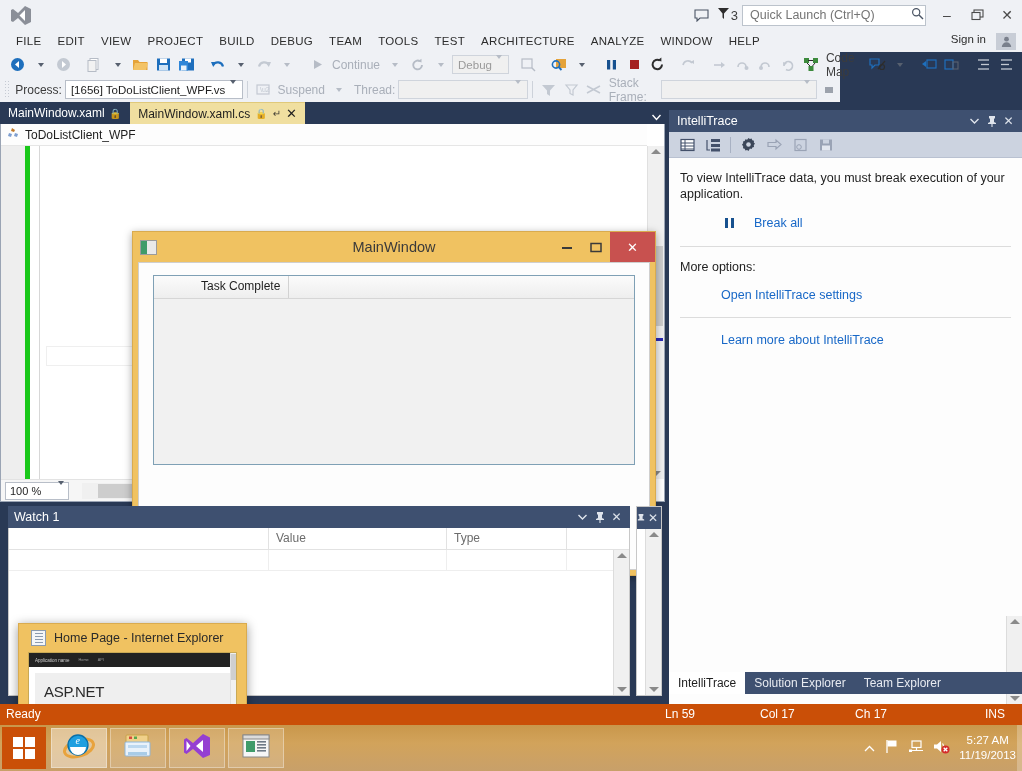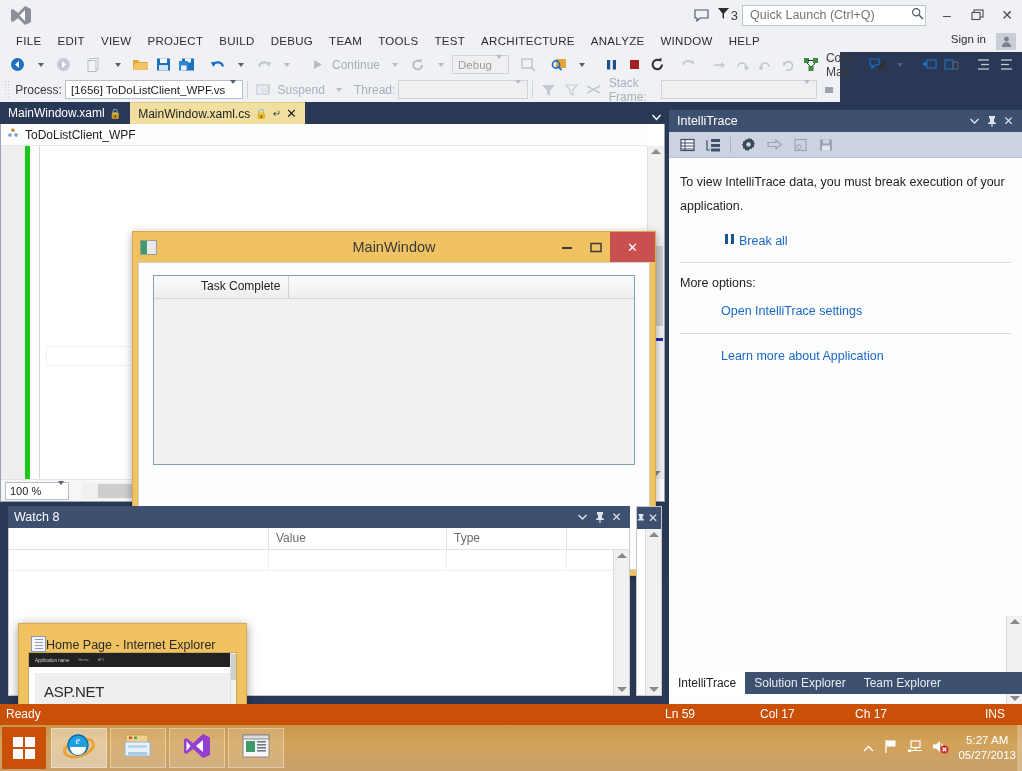--- a/index.html
+++ b/index.html
@@ -123,22 +123,22 @@
   
   .right-pane{ position:absolute;left:669px;top:8px;width:353px;height:594px;background:#fdfdfd;}
   .pane-title{ height:22px;background:#3e5070;display:flex;align-items:center;padding-left:8px;color:#fff;font-size:12.5px;}
   .pane-title .acts{ margin-left:auto;display:flex;align-items:center;gap:2px;padding-right:6px;}
   .pt-btn{ width:15px;height:18px;display:flex;align-items:center;justify-content:center;color:#dfe4ec;font-size:12px;}
   .it-toolbar{ height:26px;background:#ccd3e0;display:flex;align-items:center;padding-left:6px;gap:2px;border-bottom:1px solid #b9c1d1;}
   .it-tbtn{ width:24px;height:22px;display:flex;align-items:center;justify-content:center;color:#43506a;font-size:14px;}
   .it-tbtn.dis{ color:#9aa3b5;}
   .it-sep{ width:1px;height:16px;background:#a8b1c3;margin:0 3px;}
   .it-body{ position:absolute;left:0;top:48px;right:0;bottom:38px;background:#fdfdfd;padding:12px 11px 0 11px;}
-  .it-text{ font-size:12.5px;color:#1e1e1e;line-height:24px;}
-  .it-link{ font-size:12.5px;color:#1868c7;display:inline-flex;align-items:flex-start;gap:5px;padding-left:41px;}
+  .it-text{ font-size:12.5px;color:#1e1e1e;line-height:16px;}
+  .it-link{ font-size:12.5px;color:#1868c7;display:inline-flex;align-items:center;gap:20px;padding-left:41px;}
   .it-break{ margin:12px 0 0 4px;}
   .it-hr{ height:1px;background:#dcdcdc;margin:14px 0 0 0;}
   .it-more{ font-size:12.5px;color:#1e1e1e;margin-top:13px;}
   .pause-glyph{ display:inline-block;width:9px;height:10px;position:relative;}
   .pause-glyph i,.pause-glyph b{position:absolute;top:0;width:3px;height:10px;background:#17518f;}
   .pause-glyph i{left:0;} .pause-glyph b{right:0;}
   .right-tabs{ position:absolute;left:0;bottom:10px;width:353px;height:22px;background:#3e5070;display:flex;align-items:center;}
   .rtab{ height:22px;display:flex;align-items:center;padding:0 9px;font-size:12px;color:#e8ebf1;}
   .rtab.active{ background:#ffffff;color:#1e1e1e;}
   .right-scroll{ position:absolute;right:0;top:506px;width:16px;height:88px;background:#f0f0f0;border-left:1px solid #dcdcdc;}
@@ -153,21 +153,21 @@
   .wg-cell{ border-right:1px solid #eeeeee;}
   .w-vscroll{ position:absolute;right:0;top:22px;width:16px;bottom:0;background:#f0f0f0;border-left:1px solid #dcdcdc;}
   .watch-side{ position:absolute;left:636px;top:404px;width:26px;height:190px;background:#fff;border:1px solid #c8c8c8;}
   .ws-title{ height:22px;background:#3e5070;display:flex;align-items:center;justify-content:flex-end;padding-right:3px;color:#dfe4ec;font-size:11px;gap:2px;}
 
   
   .ie-preview{
     position:absolute;left:18px;top:521px;width:229px;height:196px;
     background:#f0c261;border:1px solid #d9ab4f;box-shadow:0 2px 10px rgba(0,0,0,.4);
   }
-  .iep-head{ height:28px;display:flex;align-items:flex-end;gap:0;padding-left:12px;}
+  .iep-head{ height:28px;display:flex;align-items:center;gap:8px;padding-left:12px;}
   .iep-icon{ width:15px;height:16px;background:#f4f6f9;border:1px solid #8b9bb0;position:relative;}
   .iep-icon:after{content:"";position:absolute;left:3px;top:2px;right:2px;height:1px;background:#8b9bb0;box-shadow:0 3px 0 #8b9bb0,0 6px 0 #8b9bb0,0 9px 0 #8b9bb0;}
   .iep-title{ font-size:12.5px;color:#2a2a2a;}
   .iep-shot{ position:absolute;left:9px;top:28px;width:209px;height:158px;background:#fff;border:1px solid #c9a955;overflow:hidden;}
   .iep-nav{ height:14px;background:#222;display:flex;align-items:center;gap:9px;padding-left:6px;}
   .iep-brand{ font-size:4.5px;color:#cfcfcf;}
   .iep-navlink{ font-size:3.8px;color:#9d9d9d;}
   .iep-hero{ margin:6px 6px 0 6px;background:#efefef;padding:10px 9px 9px 9px;}
   .iep-h1{ font-size:15px;color:#2a2a2a;letter-spacing:-.3px;}
   .iep-p{ font-size:4.6px;color:#454545;line-height:7px;margin-top:5px;width:150px;}
@@ -694,37 +694,37 @@
             <span>Break all</span>
           </a>
         </div>
         <div class="it-hr"></div>
         <div class="it-more">More options:</div>
         <div style="margin-top:11px;">
           <a class="it-link">Open IntelliTrace settings</a>
         </div>
         <div class="it-hr"></div>
         <div style="margin-top:12px;">
-          <a class="it-link">Learn more about Application</a>
+          <a class="it-link">Learn more about IntelliTrace</a>
         </div>
       </div>
       <div class="right-scroll">
         <span class="sb-arrow" style="top:3px;border-bottom:5px solid #8a8a8a;"></span>
         <span class="sb-arrow" style="bottom:3px;border-top:5px solid #8a8a8a;"></span>
       </div>
       <div class="right-tabs">
         <div class="rtab active">IntelliTrace</div>
         <div class="rtab">Solution Explorer</div>
         <div class="rtab">Team Explorer</div>
       </div>
     </div>
 
     <div class="watch-pane">
       <div class="watch-title">
-        <span>Watch 8</span>
+        <span>Watch 1</span>
         <span class="acts" style="margin-left:auto;display:flex;gap:2px;padding-right:6px;">
           <span class="pt-btn">
             <svg width="9" height="6" viewBox="0 0 9 6">
                 <path d="M0.5 1 L4.5 5 L8.5 1" fill="none" stroke="#dfe4ec" stroke-width="1.4"></path>
               </svg>
           </span>
           <span class="pt-btn">
             <svg width="10" height="12" viewBox="0 0 10 12">
                 <path d="M2 1 h6 v2 l-1 1 v3 l2 1 v1 H1 V8 l2 -1 V4 L2 3 Z" fill="#dfe4ec"></path>
                 <line x1="5" y1="9" x2="5" y2="12" stroke="#dfe4ec" stroke-width="1.1"></line>
@@ -879,19 +879,19 @@
       <span>
         <svg width="17" height="15" viewBox="0 0 17 15">
             <path d="M1 5.5 h3 L8 2 v11 L4 9.5 H1 Z" fill="#fff"></path>
             <path d="M9.5 4.5 a5 5 0 0 1 0 6" fill="none" stroke="#fff" stroke-width="1.2"></path>
             <circle cx="12.5" cy="10.5" r="4" fill="#d42b2b"></circle>
             <path d="M10.7 8.7 l3.6 3.6 M14.3 8.7 l-3.6 3.6" stroke="#fff" stroke-width="1.3"></path>
           </svg>
       </span>
       <span class="tray-time">
         <div>5:27 AM</div>
-        <div>05/27/2013</div>
+        <div>11/19/2013</div>
       </span>
     </div>
   </div>
   <div class="showdesk"></div>
 
 </div>
 
 </body></html>

